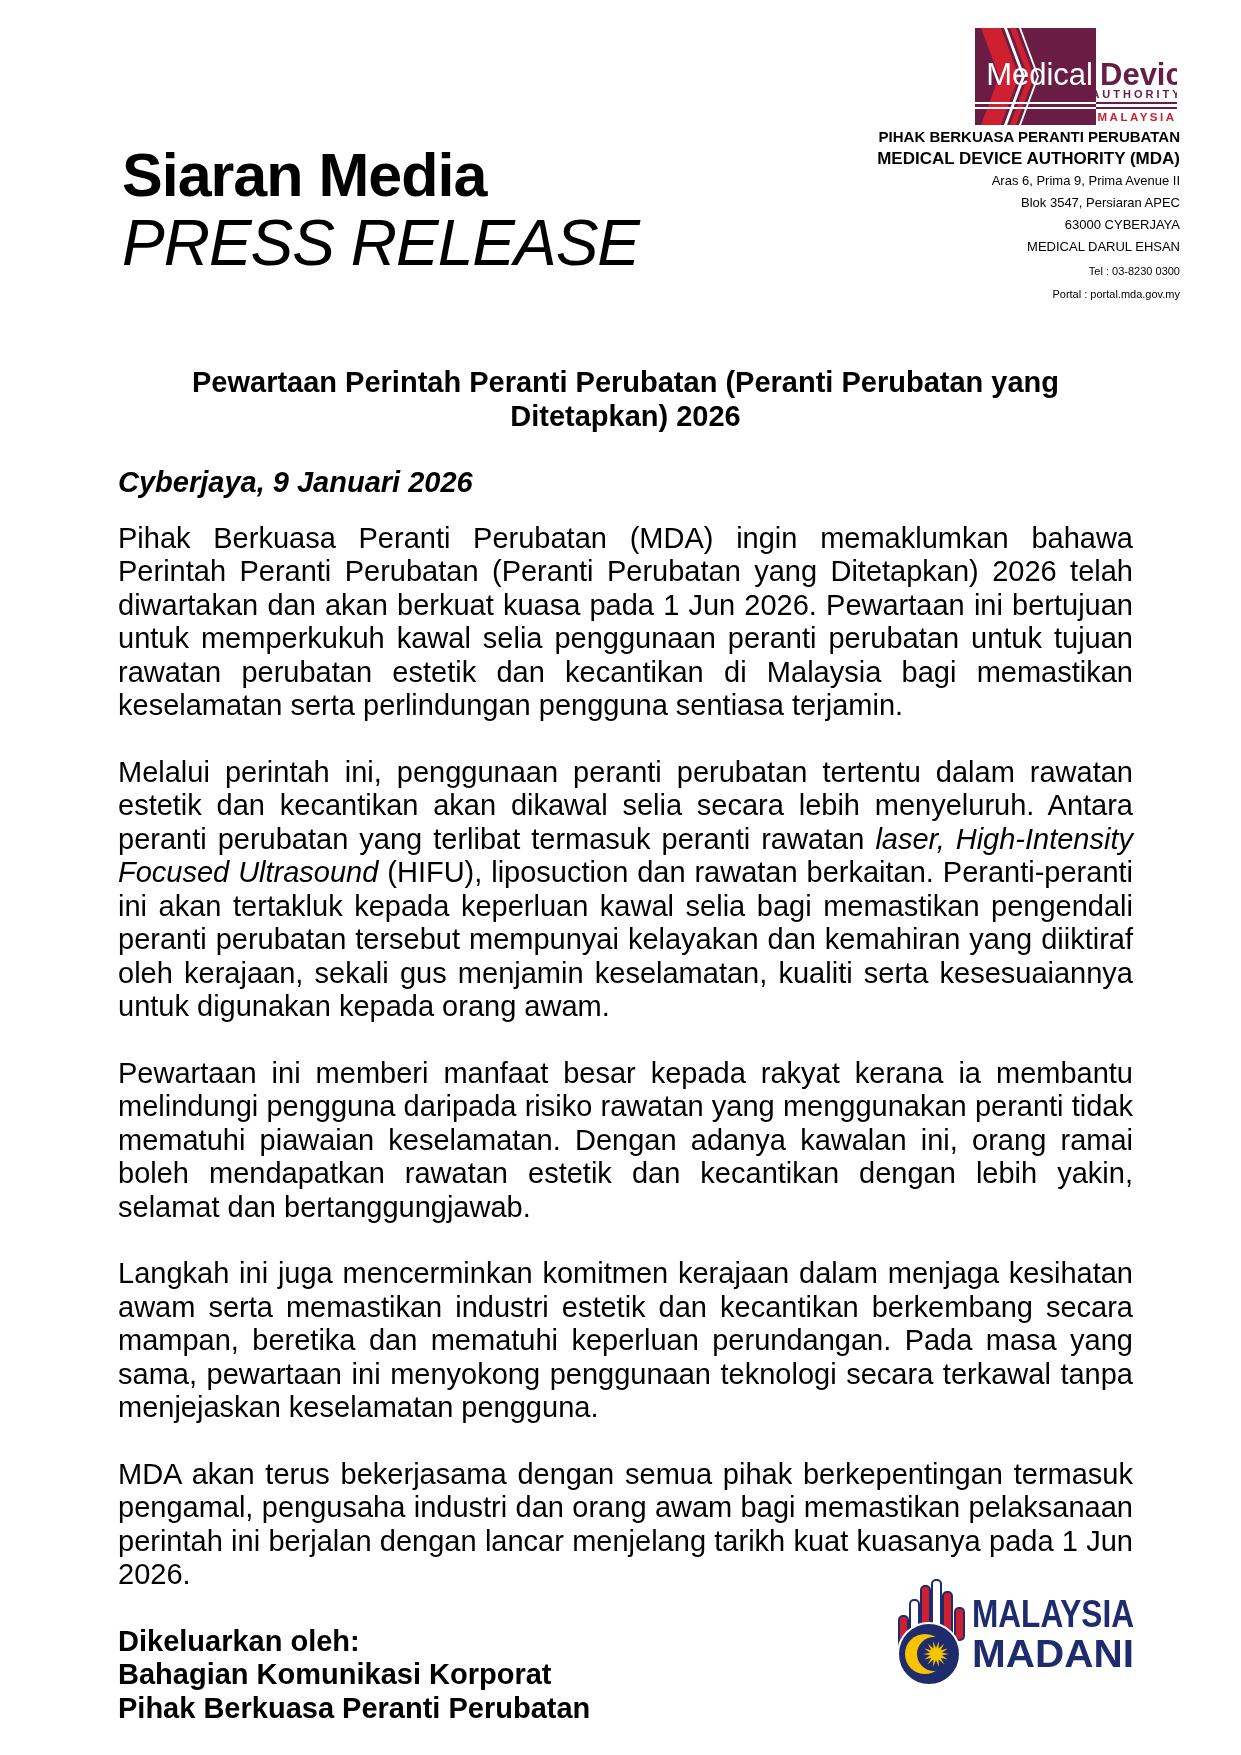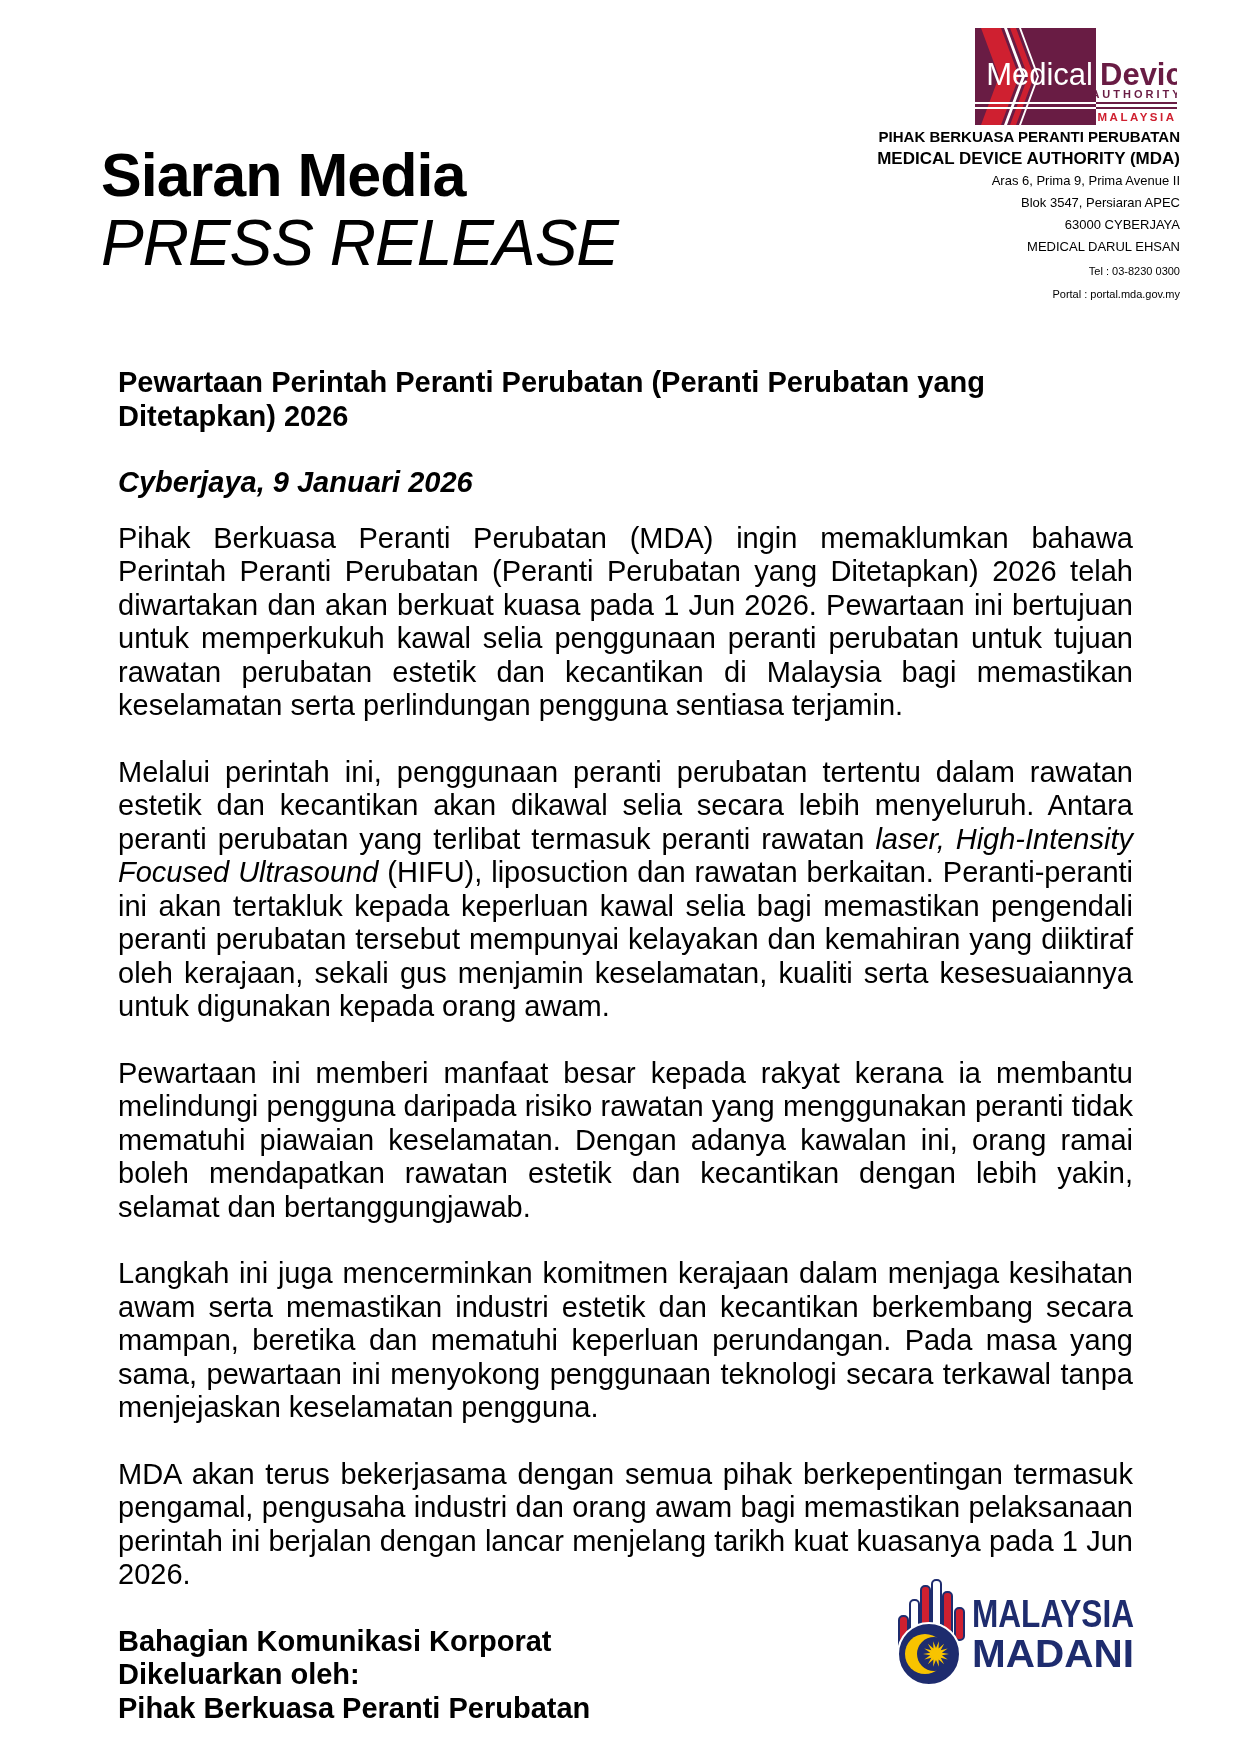--- a/index.html
+++ b/index.html
@@ -3,37 +3,37 @@
 <meta charset="utf-8">
 <style>
   html,body{margin:0;padding:0;background:#888;}
   .page{
     position:relative;width:1241px;height:1755px;margin:0 auto;
     background:#ffffff;color:#000;
     font-family:"Liberation Sans","DejaVu Sans",sans-serif;
     overflow:hidden;
   }
   
-  .title-block{position:absolute;left:101px;top:142px;}
+  .title-block{position:absolute;left:122px;top:142px;}
   .title-ms{font-size:61px;font-weight:700;line-height:66px;letter-spacing:-1px;}
   .title-en{font-size:64px;font-style:italic;font-weight:400;line-height:70px;letter-spacing:-1px;}
   
   .mda-logo{position:absolute;left:975px;top:28px;}
   
   .org-block{position:absolute;right:61px;top:126px;text-align:right;}
   .org-name{font-size:15px;font-weight:700;line-height:22px;}
   .org-name-en{font-size:17px;font-weight:700;line-height:22px;}
   .org-line{font-size:13px;line-height:22px;}
   .org-small{font-size:11px;line-height:20px;margin-top:3px;}
   
   .content{
     position:absolute;left:118px;top:366px;width:1015px;
     font-size:29px;line-height:33.5px;
   }
-  .headline{font-weight:700;margin:0 0 33px 0;}
+  .headline{text-align:center;font-weight:700;margin:0 0 33px 0;}
   .dateline{font-weight:700;margin:0 0 22px 0;font-style:italic;}
   p.body{text-align:justify;margin:0 0 33px 0;}
   .it{font-style:italic;}
   .bold-block{font-weight:700;margin:0 0 33px 0;}
   
   .madani-logo{position:absolute;left:890px;top:1578px;}
 </style>
 </head>
 <body>
 
@@ -80,22 +80,22 @@
 
     <p class="body">Pihak Berkuasa Peranti Perubatan (MDA) ingin memaklumkan bahawa Perintah Peranti Perubatan (Peranti Perubatan yang Ditetapkan) 2026 telah diwartakan dan akan berkuat kuasa pada 1 Jun 2026. Pewartaan ini bertujuan untuk memperkukuh kawal selia penggunaan peranti perubatan untuk tujuan rawatan perubatan estetik dan kecantikan di Malaysia bagi memastikan keselamatan serta perlindungan pengguna sentiasa terjamin.</p>
 
     <p class="body"><span>Melalui perintah ini, penggunaan peranti perubatan tertentu dalam rawatan estetik dan kecantikan akan dikawal selia secara lebih menyeluruh. Antara peranti perubatan yang terlibat termasuk peranti rawatan </span><span class="it">laser, High-Intensity Focused Ultrasound</span><span> (HIFU), liposuction dan rawatan berkaitan. Peranti-peranti ini akan tertakluk kepada keperluan kawal selia bagi memastikan pengendali peranti perubatan tersebut mempunyai kelayakan dan kemahiran yang diiktiraf oleh kerajaan, sekali gus menjamin keselamatan, kualiti serta kesesuaiannya untuk digunakan kepada orang awam.</span></p>
 
     <p class="body">Pewartaan ini memberi manfaat besar kepada rakyat kerana ia membantu melindungi pengguna daripada risiko rawatan yang menggunakan peranti tidak mematuhi piawaian keselamatan. Dengan adanya kawalan ini, orang ramai boleh mendapatkan rawatan estetik dan kecantikan dengan lebih yakin, selamat dan bertanggungjawab.</p>
     <p class="body">Langkah ini juga mencerminkan komitmen kerajaan dalam menjaga kesihatan awam serta memastikan industri estetik dan kecantikan berkembang secara mampan, beretika dan mematuhi keperluan perundangan. Pada masa yang sama, pewartaan ini menyokong penggunaan teknologi secara terkawal tanpa menjejaskan keselamatan pengguna.</p>
     <p class="body">MDA akan terus bekerjasama dengan semua pihak berkepentingan termasuk pengamal, pengusaha industri dan orang awam bagi memastikan pelaksanaan perintah ini berjalan dengan lancar menjelang tarikh kuat kuasanya pada 1 Jun 2026.</p>
 
     <div class="bold-block">
+      <div>Dikeluarkan oleh:</div>
       <div>Bahagian Komunikasi Korporat</div>
-      <div>Dikeluarkan oleh:</div>
       <div>Pihak Berkuasa Peranti Perubatan</div>
     </div>
 
   </div>
 
   <svg class="madani-logo" width="250" height="110" viewBox="0 0 250 110" xmlns="http://www.w3.org/2000/svg">
     <g stroke="#1e2c6e" stroke-width="2">
       <rect x="9" y="38" width="9" height="34" rx="4" fill="#cf2030"></rect>
       <rect x="20" y="22" width="9" height="52" rx="4" fill="#ffffff"></rect>
       <rect x="31" y="8" width="9" height="68" rx="4" fill="#cf2030"></rect>

